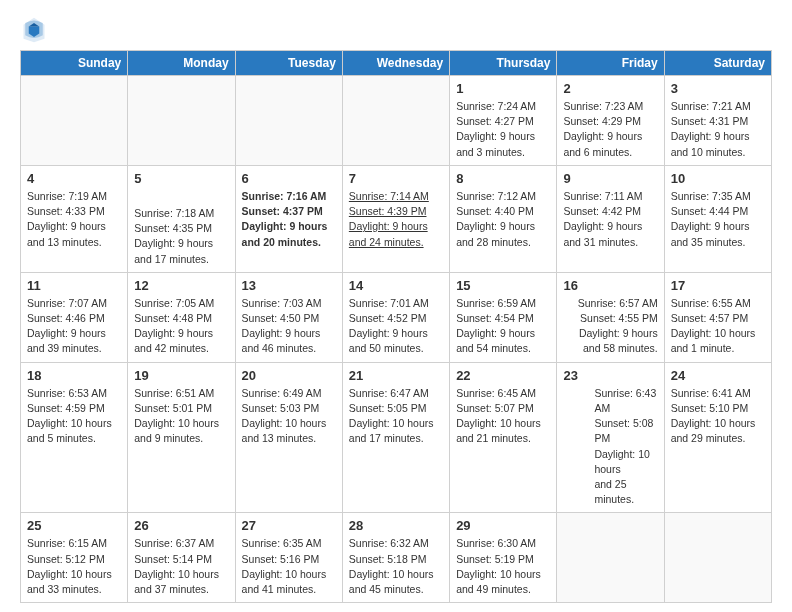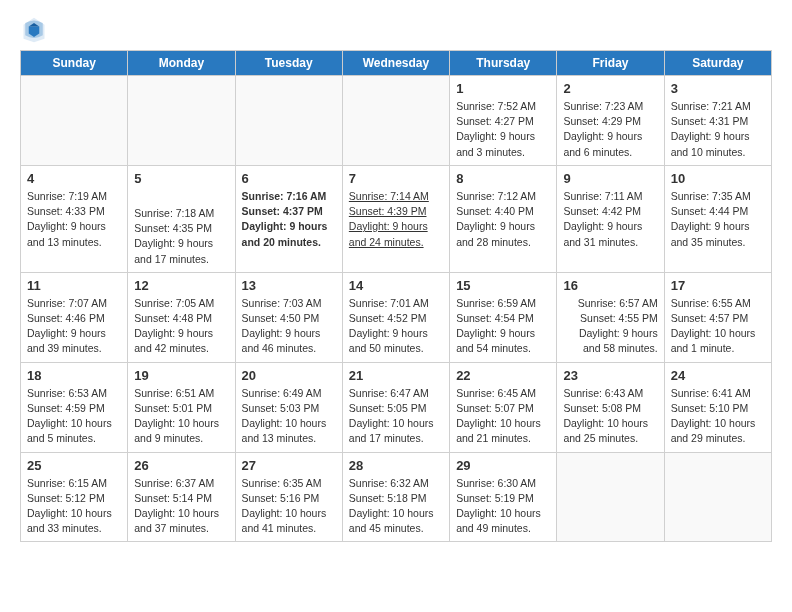--- a/index.html
+++ b/index.html
@@ -50,21 +50,21 @@
       width: 100%;
       border-collapse: collapse;
       table-layout: fixed;
     }
     .calendar-table th {
       background-color: #2979c0;
       color: #fff;
       font-size: 12px;
       font-weight: bold;
       padding: 5px 6px;
-      text-align: center;
+      text-align: right;
       border: 1px solid #ccc;
     }
     .calendar-table td {
       vertical-align: top;
       padding: 5px 6px;
       border: 1px solid #d0d0d0;
       font-size: 10.5px;
       color: #333;
       min-height: 80px;
       background: #fff;
@@ -120,21 +120,21 @@
       </tr>
   </thead>
   <tbody id="calendar-body">
   <tr>
         <td class="empty"></td>
         <td class="empty"></td>
         <td class="empty"></td>
         <td class="empty"></td>
         <td>
           <span class="day-number">1</span>
-          <div class="day-info" style="white-space: pre-line;">Sunrise: 7:52 AM
+          <div class="day-info" style="white-space: pre-line;">Sunrise: 7:24 AM
 Sunset: 4:27 PM
 Daylight: 9 hours
 and 3 minutes.</div>
         </td>
         <td>
           <span class="day-number">2</span>
           <div class="day-info" style="white-space: pre-line;">Sunrise: 7:23 AM
 Sunset: 4:29 PM
 Daylight: 9 hours
 and 6 minutes.</div>
@@ -280,21 +280,21 @@
         </td>
         <td>
           <span class="day-number">22</span>
           <div class="day-info" style="white-space: pre-line;">Sunrise: 6:45 AM
 Sunset: 5:07 PM
 Daylight: 10 hours
 and 21 minutes.</div>
         </td>
         <td>
           <span class="day-number">23</span>
-          <div class="day-info" style="white-space: pre-line;">Sunrise: 6:43 AM
+          <div class="day-info" style="white-space: pre-line; margin-left: 31px;">Sunrise: 6:43 AM
 Sunset: 5:08 PM
 Daylight: 10 hours
 and 25 minutes.</div>
         </td>
         <td>
           <span class="day-number">24</span>
           <div class="day-info" style="white-space: pre-line;">Sunrise: 6:41 AM
 Sunset: 5:10 PM
 Daylight: 10 hours
 and 29 minutes.</div>

